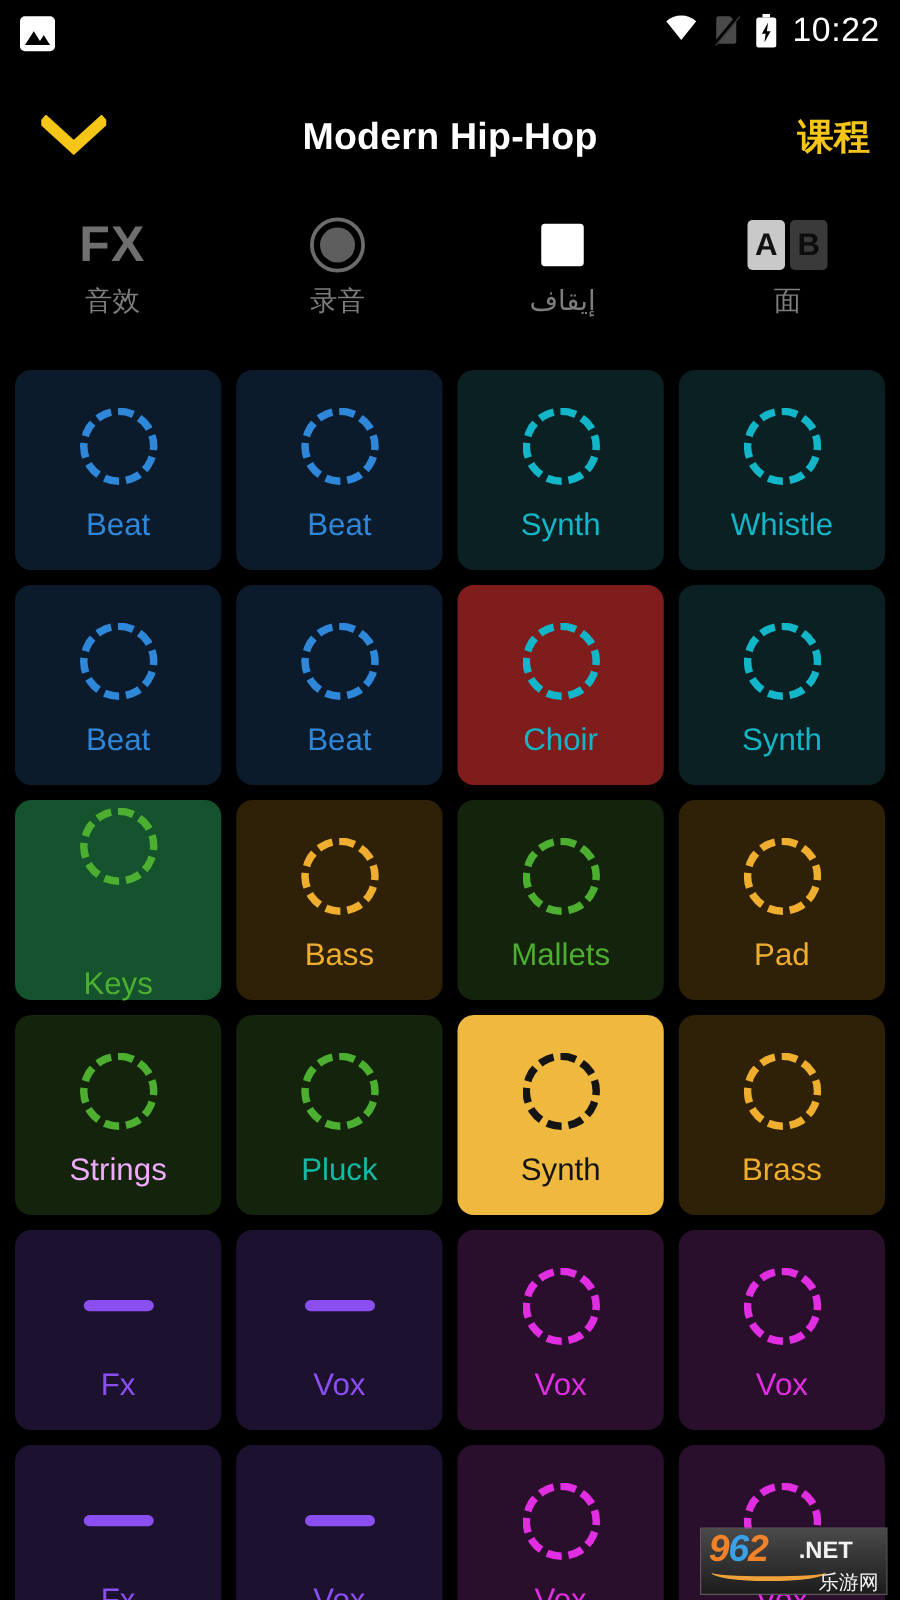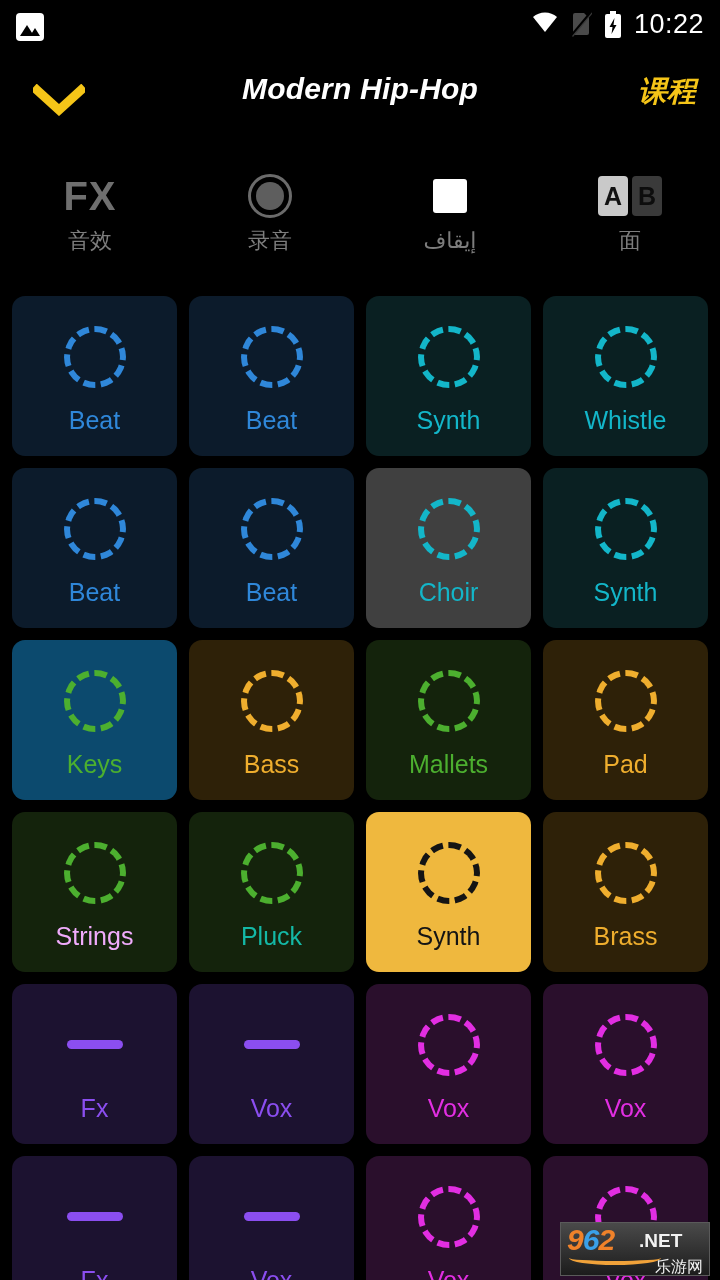--- a/index.html
+++ b/index.html
@@ -36,21 +36,21 @@
   .icon-sim  { width:22px; height:26px; }
   .icon-batt { width:18px; height:28px; }
   .clock {
     color:#fff; font-size:27px; font-weight:500; letter-spacing:0.5px;
     line-height:1;
   }
 
   
   .titlebar {
     position:absolute; left:0; top:72px; width:720px; height:76px;
-    display:flex; padding:0 24px;font-style:italic;
+    display:flex; align-items:center; padding:0 24px;
   }
   .chevron-btn {
     width:70px; height:60px; display:flex; align-items:center; justify-content:center;
   }
   .song-title {
     position:absolute; left:0; right:0; text-align:center;
     color:#fff; font-size:30px; font-weight:bold; letter-spacing:0.2px;
     pointer-events:none;
   }
   .lessons-btn {
@@ -253,33 +253,33 @@
           <span class="ring"></span>
         </div>
         <div class="cell-label" style="color: rgb(47, 135, 217);">Beat</div>
       </div>
       <div class="cell" style="background: rgb(12, 27, 43);">
         <div class="cell-icon" style="color: rgb(47, 135, 217);">
           <span class="ring"></span>
         </div>
         <div class="cell-label" style="color: rgb(47, 135, 217);">Beat</div>
       </div>
-      <div class="cell" style="background: #404040;">
+      <div class="cell" style="background: #7f1d1d;">
         <div class="cell-icon" style="color: rgb(19, 182, 201);">
           <span class="ring"></span>
         </div>
         <div class="cell-label" style="color: rgb(19, 182, 201);">Choir</div>
       </div>
       <div class="cell" style="background: rgb(10, 32, 34);">
         <div class="cell-icon" style="color: rgb(19, 182, 201);">
           <span class="ring"></span>
         </div>
         <div class="cell-label" style="color: rgb(19, 182, 201);">Synth</div>
       </div>
-      <div class="cell" style="background: #0c4a6e;">
+      <div class="cell" style="background: #14532d; justify-content: space-between;">
         <div class="cell-icon" style="color: rgb(76, 175, 47);">
           <span class="ring"></span>
         </div>
         <div class="cell-label" style="color: rgb(76, 175, 47);">Keys</div>
       </div>
       <div class="cell" style="background: rgb(46, 33, 8);">
         <div class="cell-icon" style="color: rgb(239, 174, 46);">
           <span class="ring"></span>
         </div>
         <div class="cell-label" style="color: rgb(239, 174, 46);">Bass</div>

